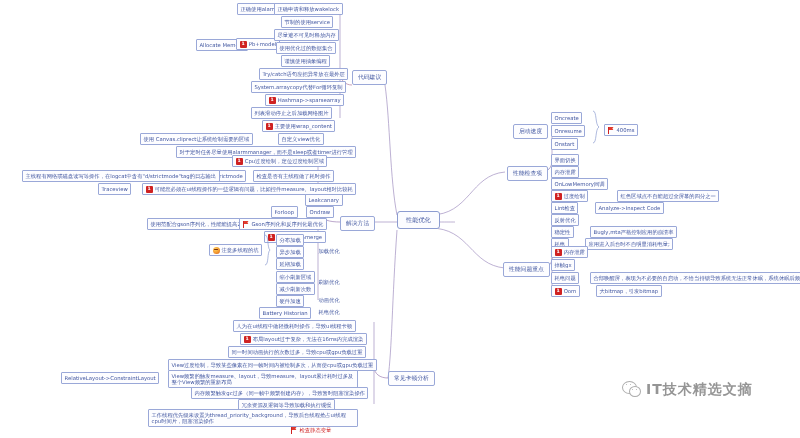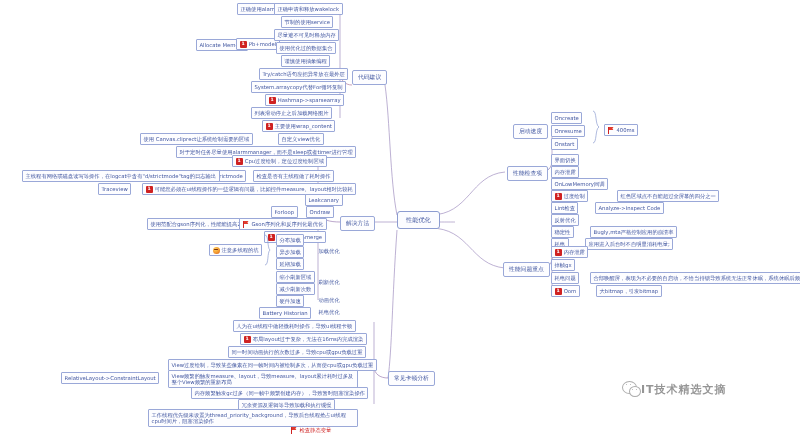--- a/index.html
+++ b/index.html
@@ -78,23 +78,23 @@
   .brace{
     position:absolute;
     color:#8c9cd0;
     font-size:5px;
     font-family:"DejaVu Serif","Liberation Serif",serif;
   }
   .brace svg{display:block;}
   
   #watermark{
     position:absolute;
-    display:flex;align-items:center;
+    display:flex;align-items:flex-start;gap:5px;
     color:#6d6d6d;
-    font-size:11px;
+    font-size:14px;
     font-weight:bold;
     letter-spacing:1px;
     opacity:.72;
   }
   #watermark .wc-logo{
     width:19px;height:16px;position:relative;flex:0 0 auto;
   }
   #watermark .wc-logo .b1{
     position:absolute;left:0;top:0;width:13px;height:11px;border-radius:50%;
     border:1.4px solid #8d8d8d;background:transparent;

